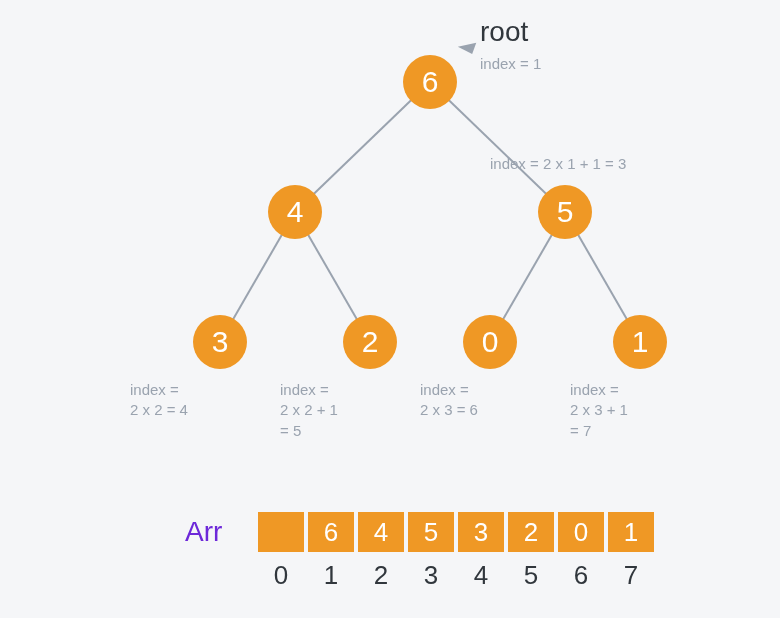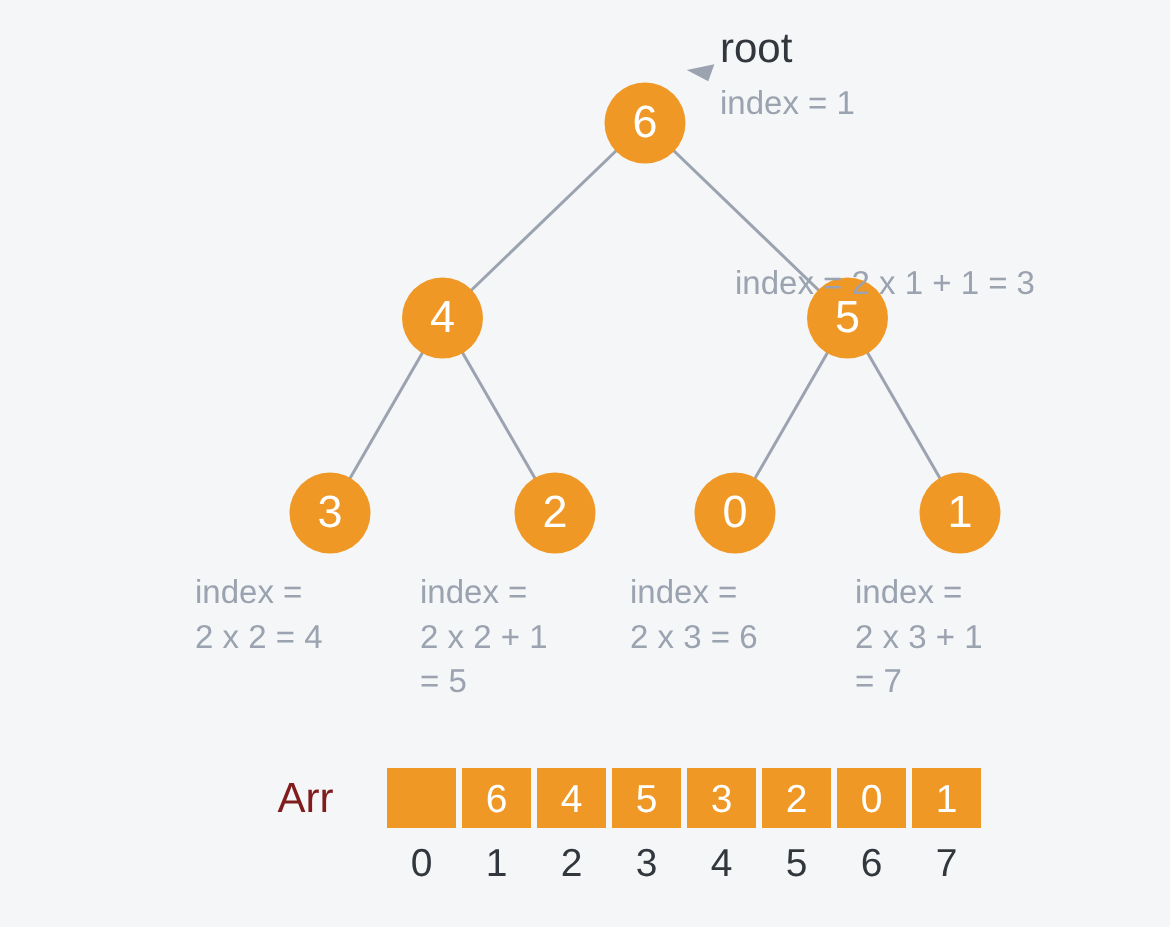--- a/index.html
+++ b/index.html
@@ -31,42 +31,42 @@
     color: #ffffff;
     font-size: 30px;
     line-height: 54px;
     text-align: center;
     font-weight: 400;
     transform: translate(-50%, -50%);
   }
   .annot {
     position: absolute;
     color: #9aa3af;
-    font-size: 22px;
+    font-size: 15px;
     line-height: 1.35;
     white-space: pre;
   }
   .root-label {
     position: absolute;
     color: #31373d;
     font-size: 28px;
   }
   .pointer {
     position: absolute;
     width: 0; height: 0;
     border-left: 10px solid transparent;
     border-right: 16px solid #9aa3af;
     border-top: 10px solid transparent;
     border-bottom: 2px solid transparent;
     transform: rotate(20deg);
   }
   .arr-label {
     position: absolute;
     font-size: 28px;
-    color: #7f1d1d;
+    color: #6d28d9;
   }
   .arr-row {
     position: absolute;
     display: flex;
     gap: 4px;
   }
   .cell {
     width: 46px;
     height: 40px;
     background: #ef9825;
@@ -106,21 +106,21 @@
 
   <div class="node" style="left:430px; top:82px;"><span>6</span></div>
   <div class="node" style="left:295px; top:212px;"><span>4</span></div>
   <div class="node" style="left:565px; top:212px;"><span>5</span></div>
   <div class="node" style="left:220px; top:342px;"><span>3</span></div>
   <div class="node" style="left:370px; top:342px;"><span>2</span></div>
   <div class="node" style="left:490px; top:342px;"><span>0</span></div>
   <div class="node" style="left:640px; top:342px;"><span>1</span></div>
 
   <div class="annot" style="left:480px; top:54px;">index = 1</div>
-  <div class="annot" style="left:490px; top:154px;margin-top:20px;">index = 2 x 1 + 1 = 3</div>
+  <div class="annot" style="left:490px; top:154px;">index = 2 x 1 + 1 = 3</div>
   <div class="annot" style="left:130px; top:380px;">index =
 2 x 2 = 4</div>
   <div class="annot" style="left:280px; top:380px;">index =
 2 x 2 + 1
 = 5</div>
   <div class="annot" style="left:420px; top:380px;">index =
 2 x 3 = 6</div>
   <div class="annot" style="left:570px; top:380px;">index =
 2 x 3 + 1
 = 7</div>

